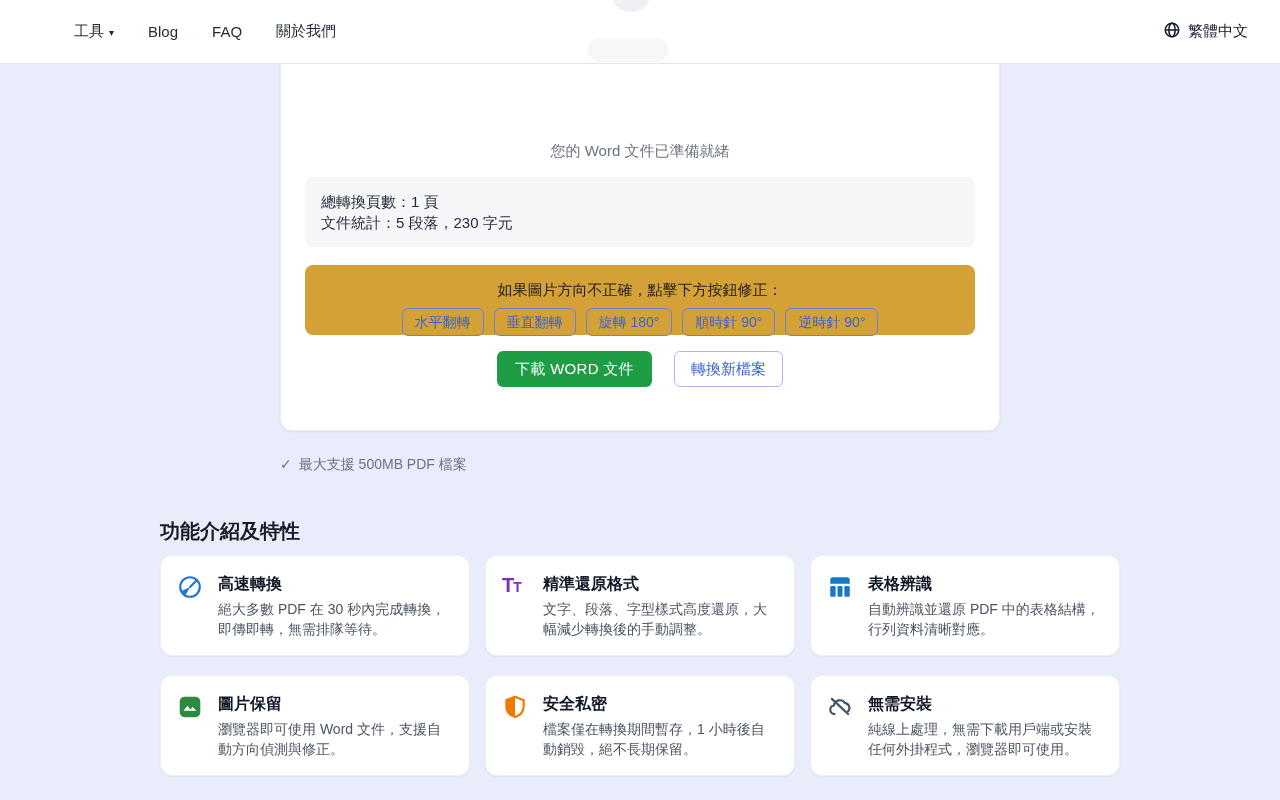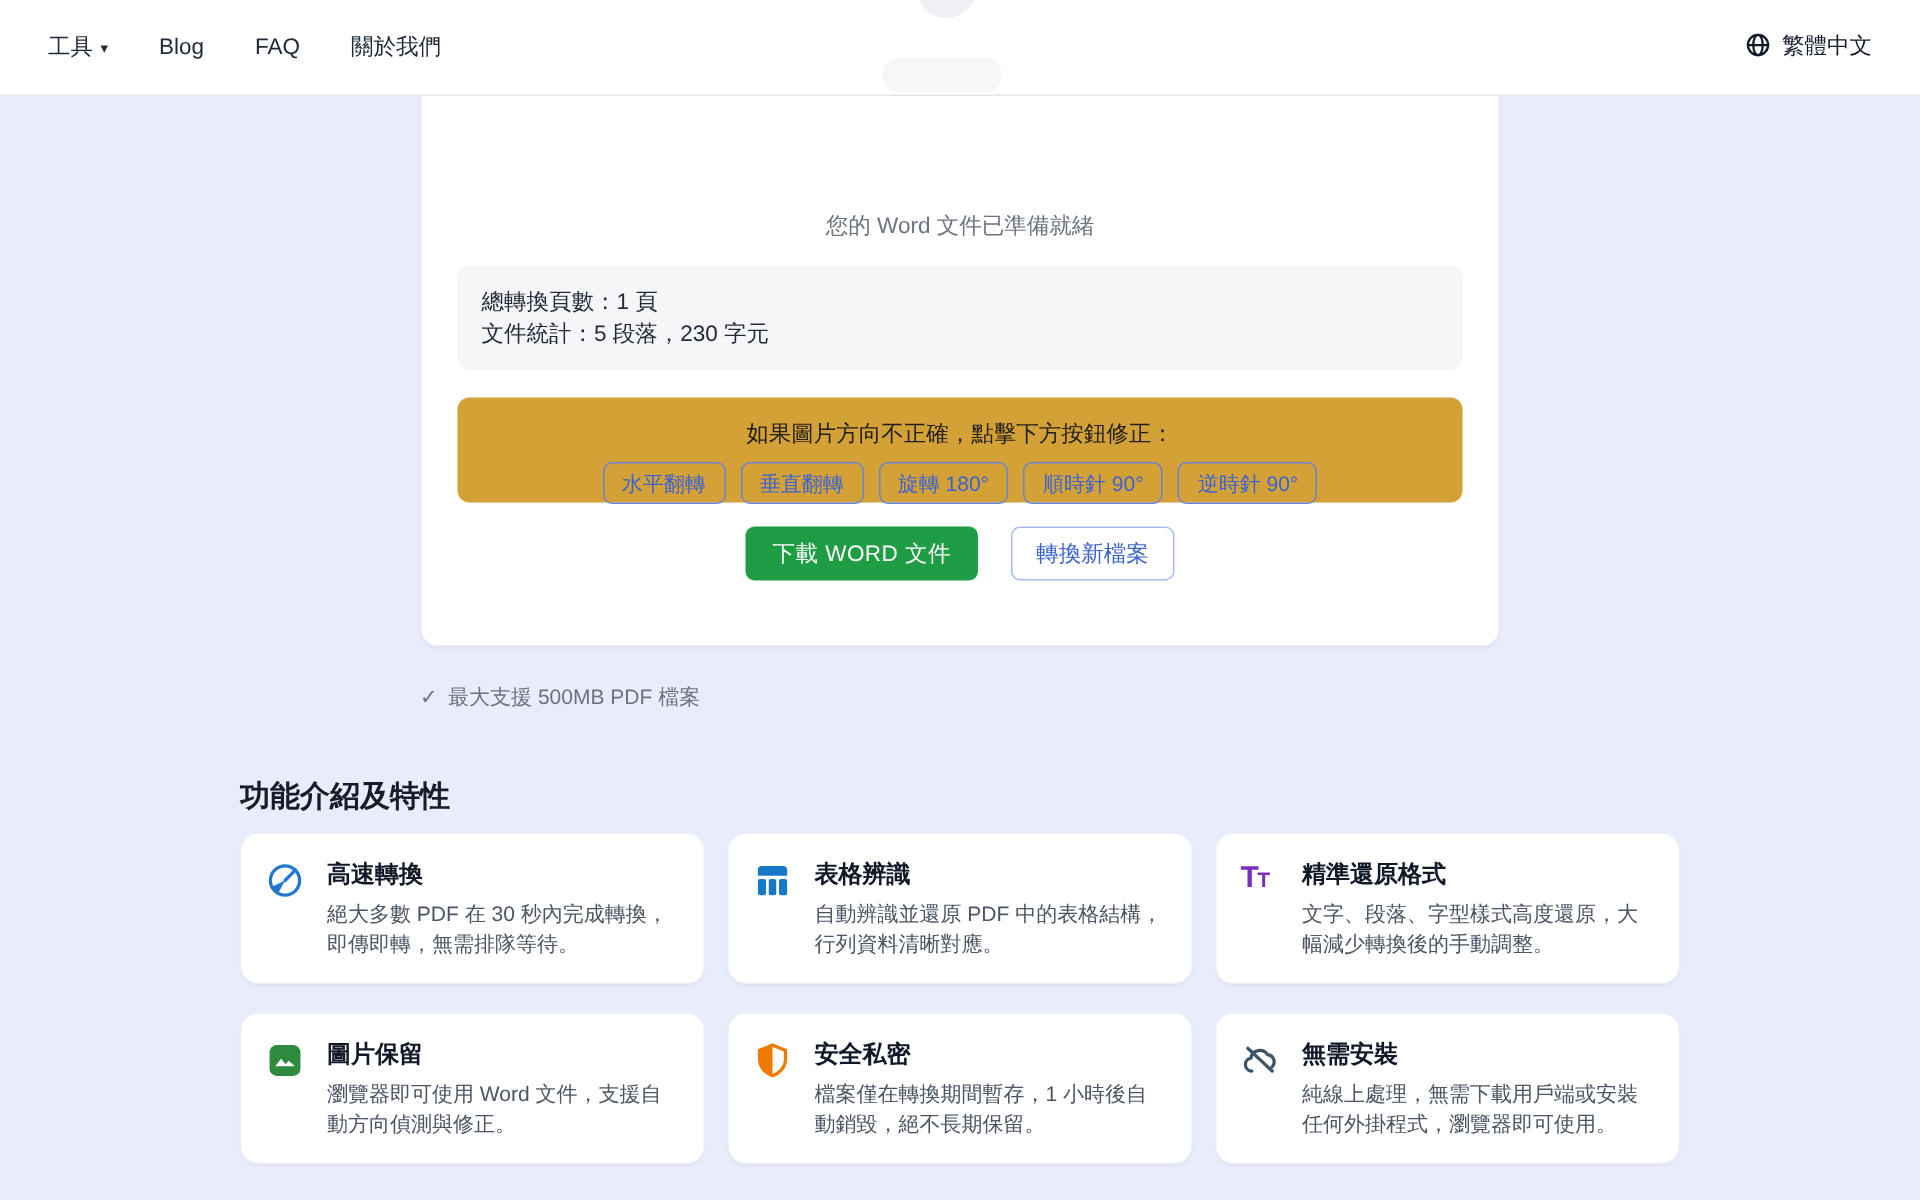--- a/index.html
+++ b/index.html
@@ -28,24 +28,24 @@
     position:absolute; left:588px; top:38px;
     width:80px; height:24px; border-radius:12px;
     background:#F6F7F9;
   }
   .brand { display:flex; align-items:center; gap:10px; cursor:pointer; position:relative; }
   .logo-badge {
     width:34px; height:34px; border-radius:9px;
     background:#2563EB; display:flex; align-items:center; justify-content:center;
   }
   .brand-name { font-size:20px; font-weight:800; color:#0F172A; letter-spacing:.2px; }
-  .nav { display:flex; align-items:center; gap:34px; position:relative; }
+  .nav { display:flex; align-items:center; gap:34px; margin-left:42px; position:relative; }
   .nav-item { font-size:15px; color:#1F2937; cursor:pointer; display:flex; align-items:center; gap:5px; }
   .caret { font-size:10px; color:#1F2937; margin-top:2px; }
-  .lang { margin-left:auto; display:flex; gap:7px; font-size:15px; color:#111827; cursor:pointer; position:relative; }
+  .lang { margin-left:auto; display:flex; align-items:center; gap:7px; font-size:15px; color:#111827; cursor:pointer; position:relative; }
 
   
   .result-card {
     position:relative; z-index:1;
     width:720px; height:452px;
     margin:-85px auto 0;
     background:#FFFFFF;
     border:1px solid #ECEDF3;
     border-radius:12px;
     box-shadow:0 1px 3px rgba(16,24,40,.07);
@@ -183,43 +183,43 @@
           <path d="M4.6 15.5 a9 9 0 0 0 3.2 4.3 L12 12 Z" fill="#2278D0"></path>
         </svg>
       </span>
       <div>
         <div class="feature-title">高速轉換</div>
         <div class="feature-desc">絕大多數 PDF 在 30 秒內完成轉換，即傳即轉，無需排隊等待。</div>
       </div>
     </div>
 
     <div class="feature-card">
+      <span class="feature-icon tt-glyph"><span>T</span><span class="small">T</span></span>
+      <div>
+        <div class="feature-title">精準還原格式</div>
+        <div class="feature-desc">文字、段落、字型樣式高度還原，大幅減少轉換後的手動調整。</div>
+      </div>
+    </div>
+
+    <div class="feature-card">
       <span class="feature-icon">
         <svg width="26" height="26" viewBox="0 0 24 24" fill="#1878C8">
           <path d="M3 5.5 A2.5 2.5 0 0 1 5.5 3 h13 A2.5 2.5 0 0 1 21 5.5 V9 H3 Z"></path>
           <rect x="3" y="11" width="5" height="10" rx="1.2"></rect>
           <rect x="9.7" y="11" width="4.6" height="10" rx="1.2"></rect>
           <rect x="16" y="11" width="5" height="10" rx="1.2"></rect>
         </svg>
       </span>
       <div>
         <div class="feature-title">表格辨識</div>
         <div class="feature-desc">自動辨識並還原 PDF 中的表格結構，行列資料清晰對應。</div>
       </div>
     </div>
 
     <div class="feature-card">
-      <span class="feature-icon tt-glyph"><span>T</span><span class="small">T</span></span>
-      <div>
-        <div class="feature-title">精準還原格式</div>
-        <div class="feature-desc">文字、段落、字型樣式高度還原，大幅減少轉換後的手動調整。</div>
-      </div>
-    </div>
-
-    <div class="feature-card">
       <span class="feature-icon">
         <svg width="26" height="26" viewBox="0 0 24 24">
           <rect x="2.5" y="2.5" width="19" height="19" rx="4.5" fill="#2E8B3D"></rect>
           <path d="M6 15.5 l3.6-4.6 2.8 3.4 1.9-2.2 3.7 3.4 z" fill="#FFFFFF"></path>
         </svg>
       </span>
       <div>
         <div class="feature-title">圖片保留</div>
         <div class="feature-desc">瀏覽器即可使用 Word 文件，支援自動方向偵測與修正。</div>
       </div>

